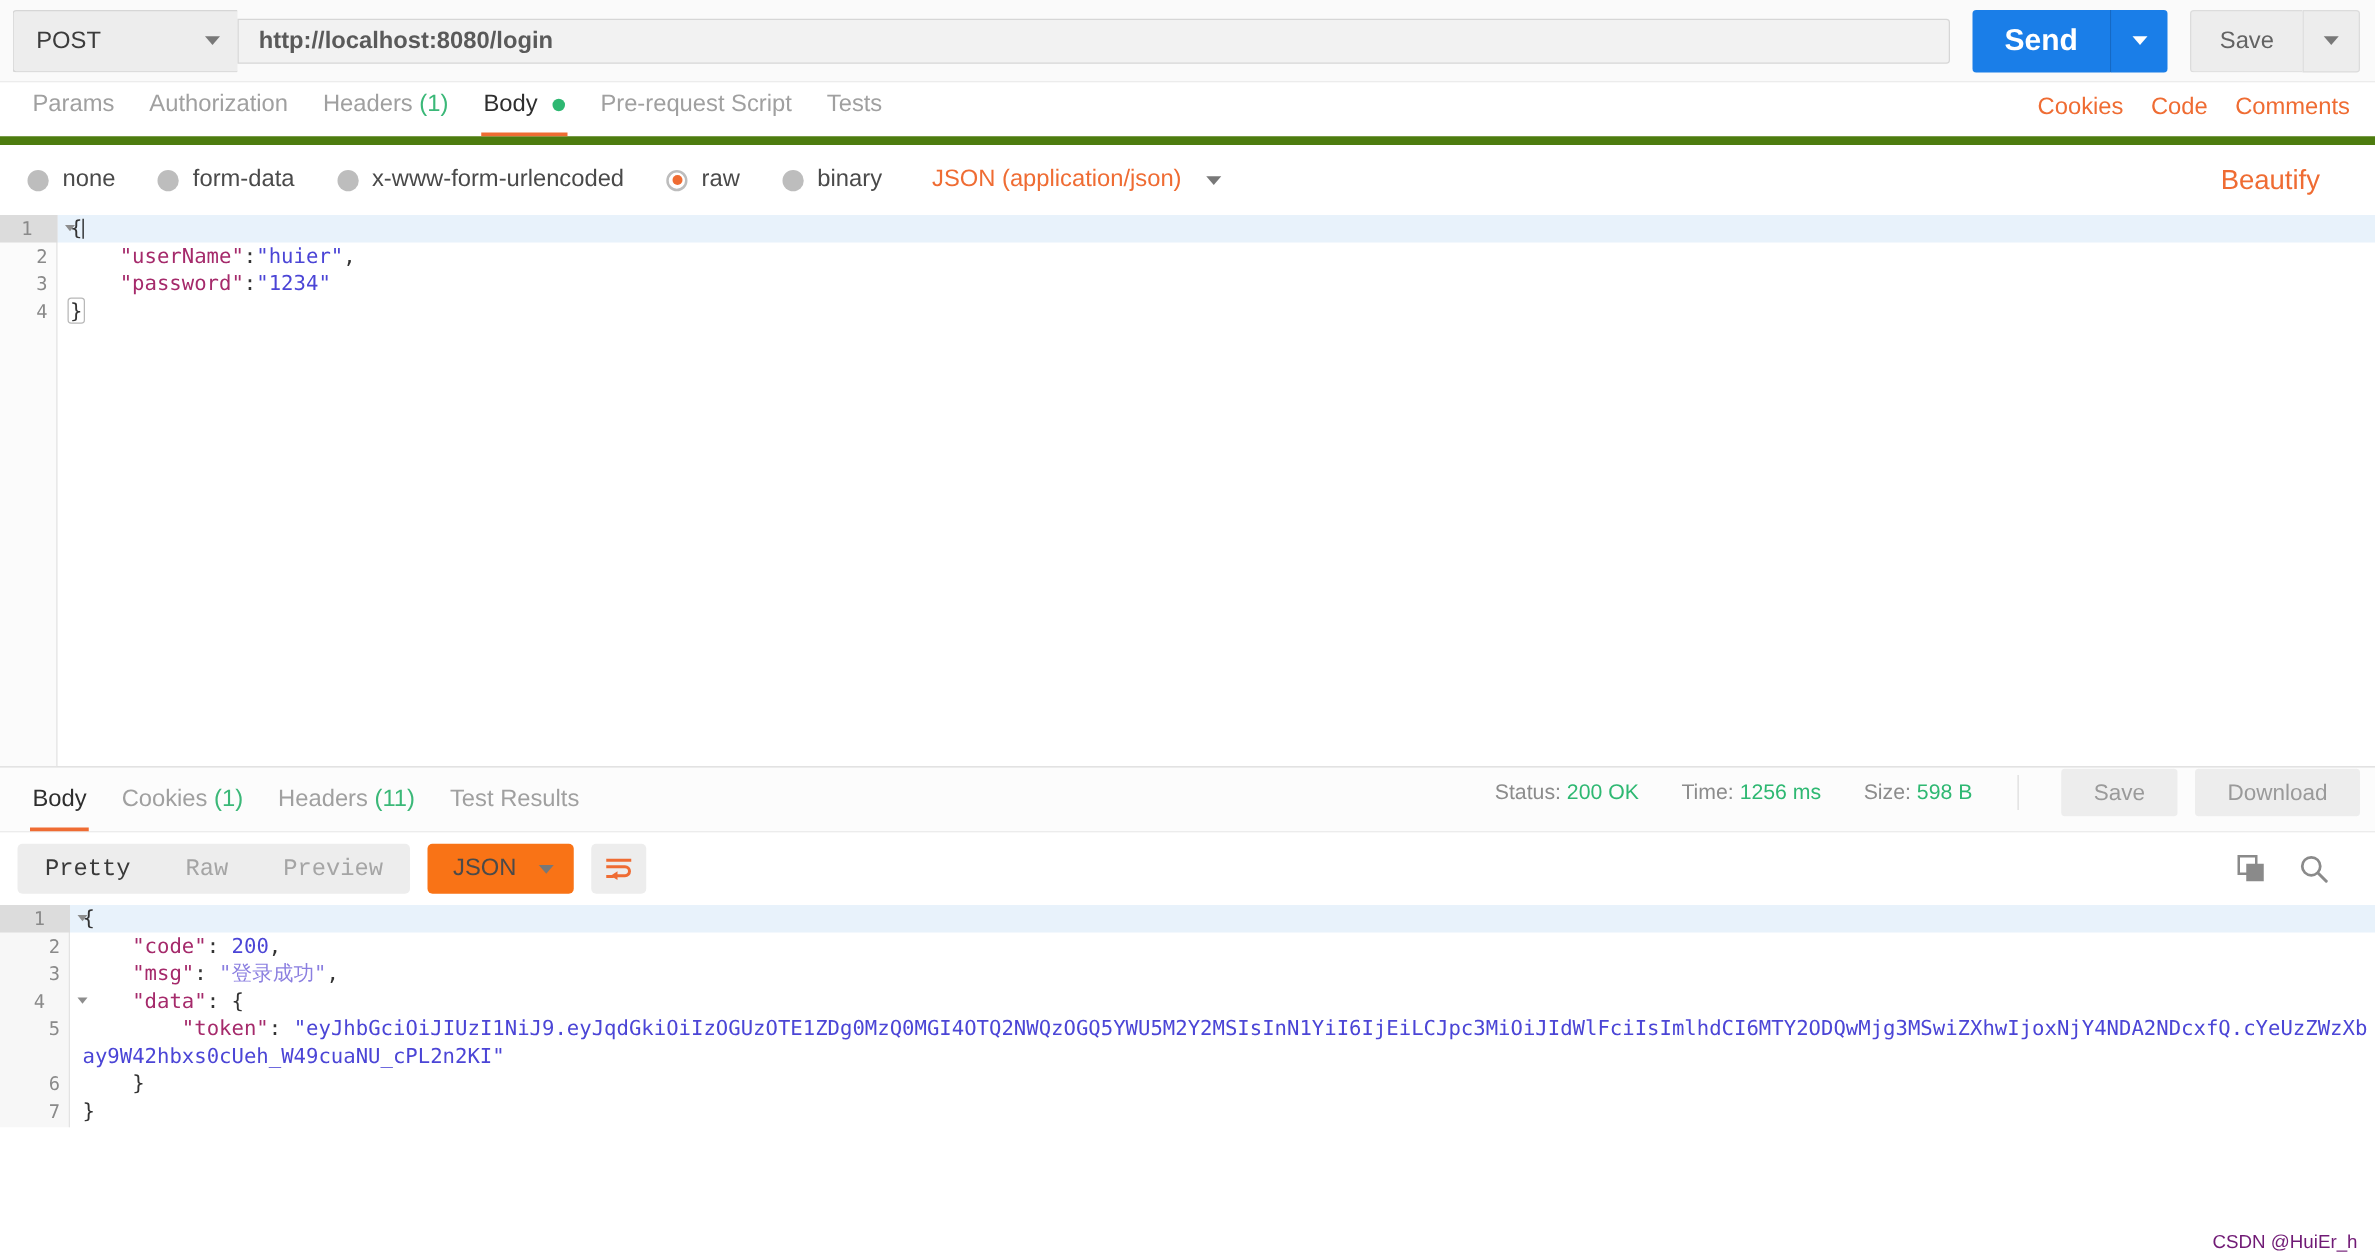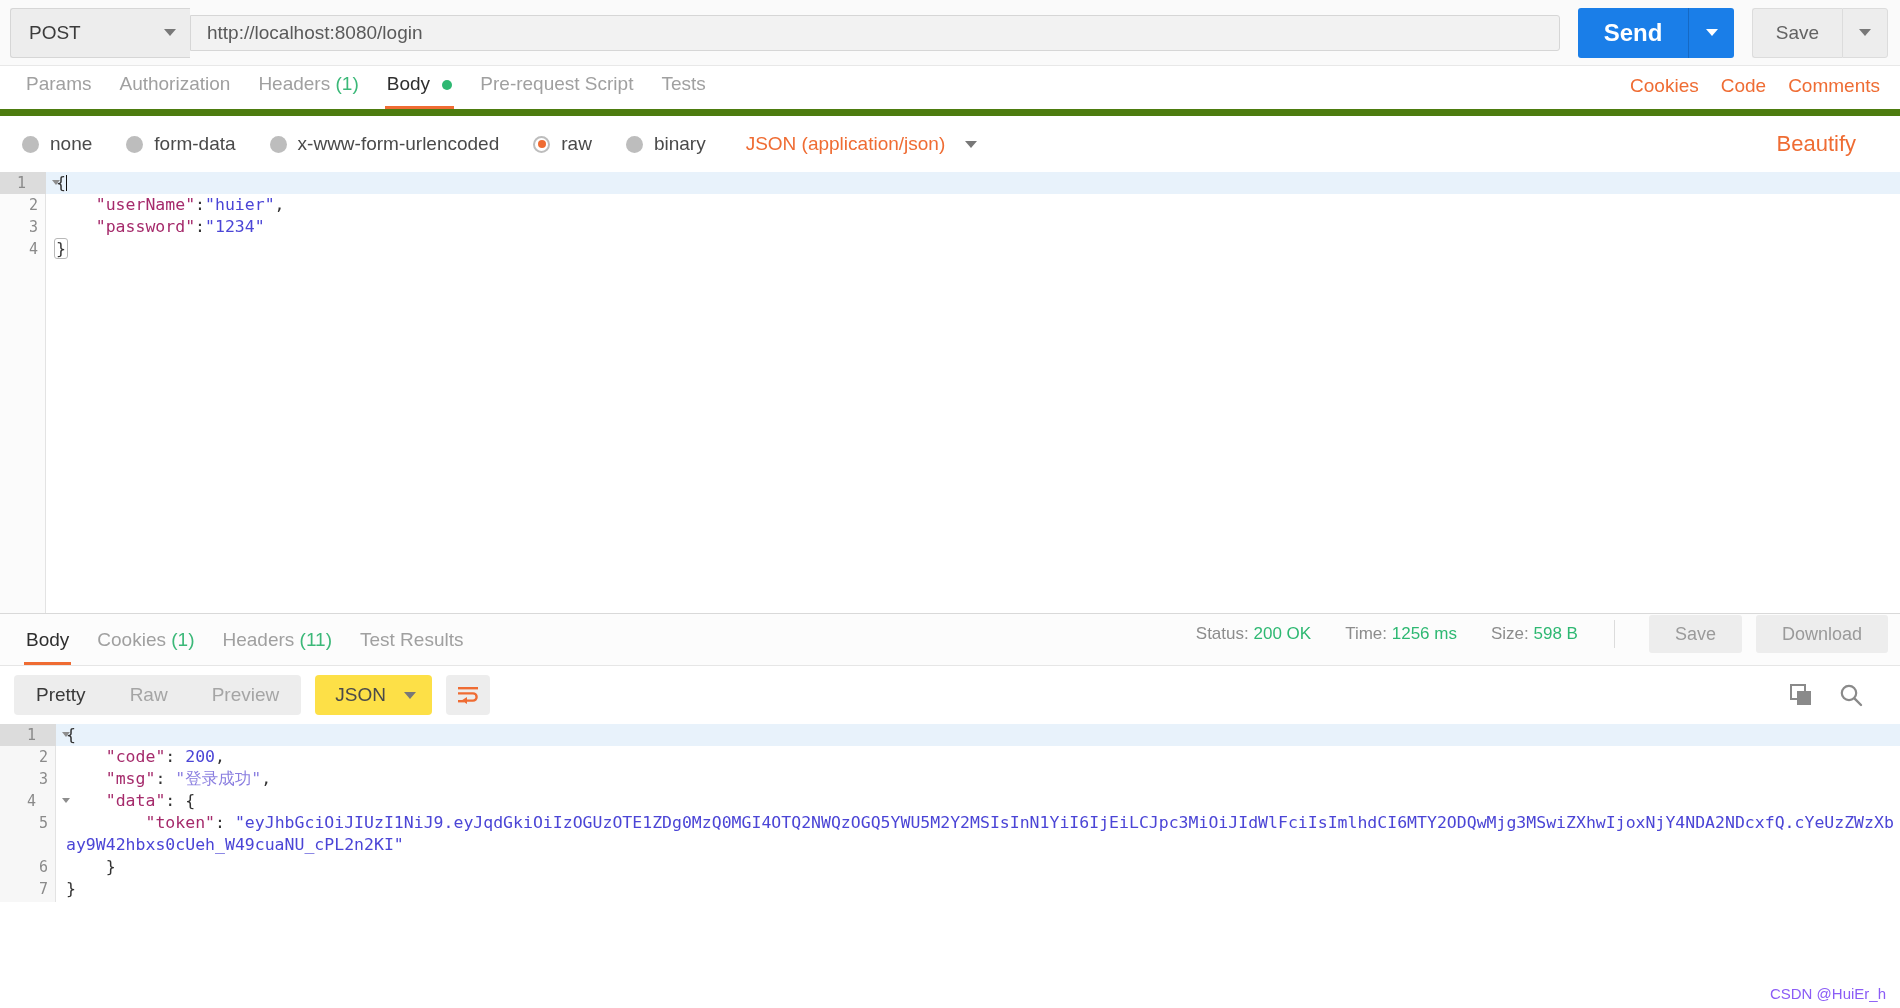--- a/index.html
+++ b/index.html
@@ -39,20 +39,21 @@
   .caret.white { border-top-color: #ffffff; }
   .url-input {
     flex: 1; height: 36px;
     background: #f2f2f2;
     border: 1px solid #d6d6d6;
     border-radius: 0 3px 3px 0;
     padding: 0 16px;
     font-size: 19px; color: #5a5a5a;
     font-family: "Liberation Sans", sans-serif;
     outline: none;
+    font-weight: bold;
   }
   .send-group { display: flex; margin-left: 18px; }
   .send-btn {
     background: #1a7ee8; color: #fff;
     border: none; height: 50px; width: 110px;
     font-size: 24px; font-weight: bold;
     border-radius: 3px 0 0 3px;
     cursor: pointer;
     font-family: "Liberation Sans", sans-serif;
   }
@@ -230,30 +231,30 @@
   }
 
   
   .resp-toolbar {
     display: flex; align-items: center;
     height: 58px; padding: 0 14px;
     background: #fff;
   }
   .segment {
     display: flex; background: #ededed;
-    border-radius: 4px; height: 40px; align-items: center;
+    border-radius: 4px; height: 40px; align-items: center; font-family: Liberation Mono, monospace;
   }
   .seg-item {
     font-size: 19px; color: #a5a5a5;
     padding: 0 22px; cursor: pointer; line-height: 40px;
   }
   .seg-item.active { color: #3a3a3a; }
   .json-drop {
     display: flex; align-items: center; gap: 18px;
-    background: #fde047; border-radius: 4px;
+    background: #f97316; border-radius: 4px;
     height: 40px; padding: 0 16px 0 20px;
     margin-left: 14px; font-size: 19px; color: #4a4a4a;
     cursor: pointer;
   }
   .wrap-btn {
     margin-left: 14px; width: 44px; height: 40px;
     background: #ededed; border-radius: 4px;
     display: flex; align-items: center; justify-content: center;
     cursor: pointer;
   }
@@ -261,21 +262,21 @@
     margin-left: auto; display: flex; align-items: center;
     gap: 24px; padding-right: 22px;
   }
 
   #resp-editor { height: 178px; }
   #resp-editor .gutter { background: #f7f7f7; width: 56px; border-right:1px solid #e3e3e3;}
   #resp-editor .lnum { width: 56px; min-width: 56px; }
 
   .watermark {
     position: absolute; right: 14px; bottom: 6px;
-    font-size: 15px; color: #8b5cf6;
+    font-size: 15px; color: #701a75;
     font-family: "Liberation Sans", sans-serif;
   }
 </style>
 </head>
 <body>
 
 <div class="app">
 
   <div class="url-row">
     <div class="method-box">

